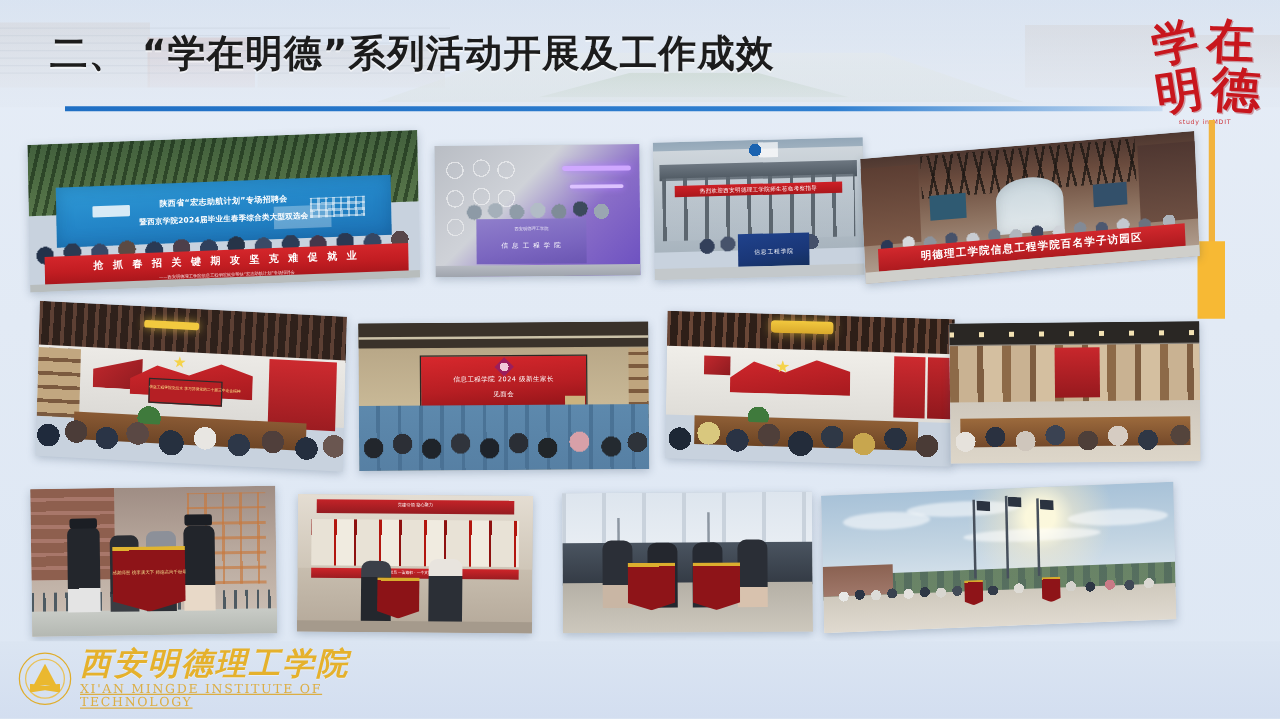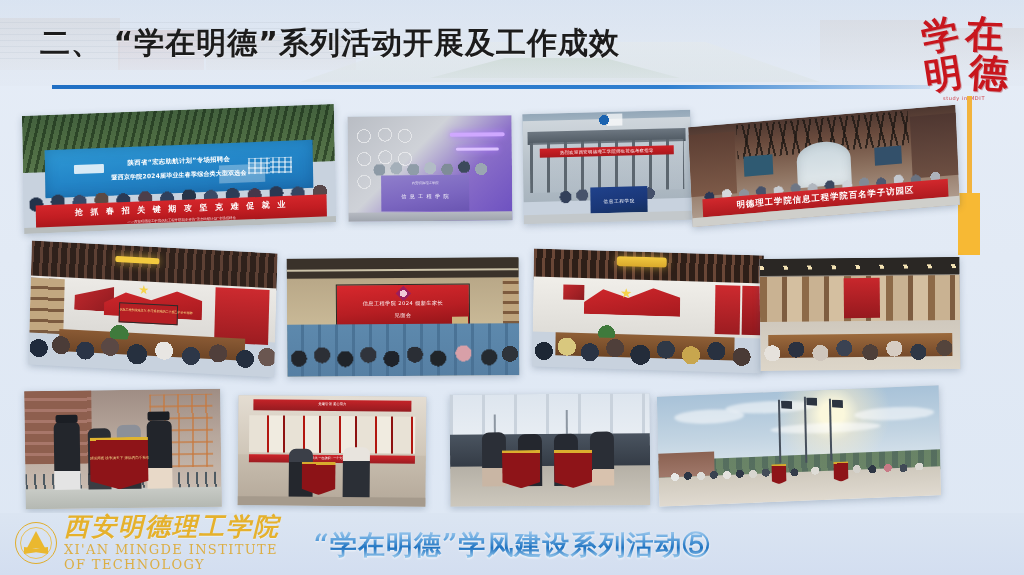--- a/index.html
+++ b/index.html
@@ -503,22 +503,22 @@
   .ulogo-mark .torch { position:absolute; left:50%; top:10px; transform:translateX(-50%);
     width:0; height:0; border-left:9px solid transparent; border-right:9px solid transparent;
     border-bottom:17px solid #eab82f; }
   .ulogo-mark .book { position:absolute; left:50%; bottom:11px; transform:translateX(-50%);
     width:24px; height:7px; background:#eab82f;
     clip-path:polygon(0 0,50% 22%,100% 0,100% 100%,50% 74%,0 100%); }
   .ulogo-txt { margin-left:6px; }
   .ulogo-cn { font-family:"DejaVu Serif", serif; font-size:25px; font-weight:bold;
     color:#e5b12c; letter-spacing:2px; line-height:1;
     font-style:italic; text-shadow:0 1px 0 rgba(255,255,255,.4); }
-  .ulogo-en { font-size:13px; color:#dcae44; letter-spacing:1.35px; margin-top:3px;
-    font-family:"DejaVu Serif", serif; }
+  .ulogo-en { font-size:10px; color:#dcae44; letter-spacing:1.35px; margin-top:3px;
+    font-family:"DejaVu Serif", serif;text-decoration:underline; }
 
   
   .caption { position:absolute; left:0; right:0; bottom:12px; text-align:center; }
   .caption-txt { display:inline-block; font-family:"DejaVu Serif", serif;
     font-size:27px; font-weight:bold; letter-spacing:1px;
     background:linear-gradient(180deg,#bcd8f2 0%,#6aaae0 30%,#1f72c0 58%,#8cc0e8 82%,#d6e9f8 100%);
     -webkit-background-clip:text; background-clip:text; color:transparent;
     filter:drop-shadow(0 1px 1px rgba(255,255,255,.7)); }
 
   
@@ -789,19 +789,16 @@
           <div class="ring2"></div>
         <div class="torch"></div>
         <div class="book"></div>
       </div>
       <div class="ulogo-txt">
         <div class="ulogo-cn">西安明德理工学院</div>
         <div class="ulogo-en">XI'AN MINGDE INSTITUTE OF TECHNOLOGY</div>
       </div>
     </div>
 
-    <div class="caption">
-      <span class="caption-txt">“学在明德”学风建设系列活动⑤</span>
-    </div>
 
   </div>
 
 </div>
 
 </body></html>

